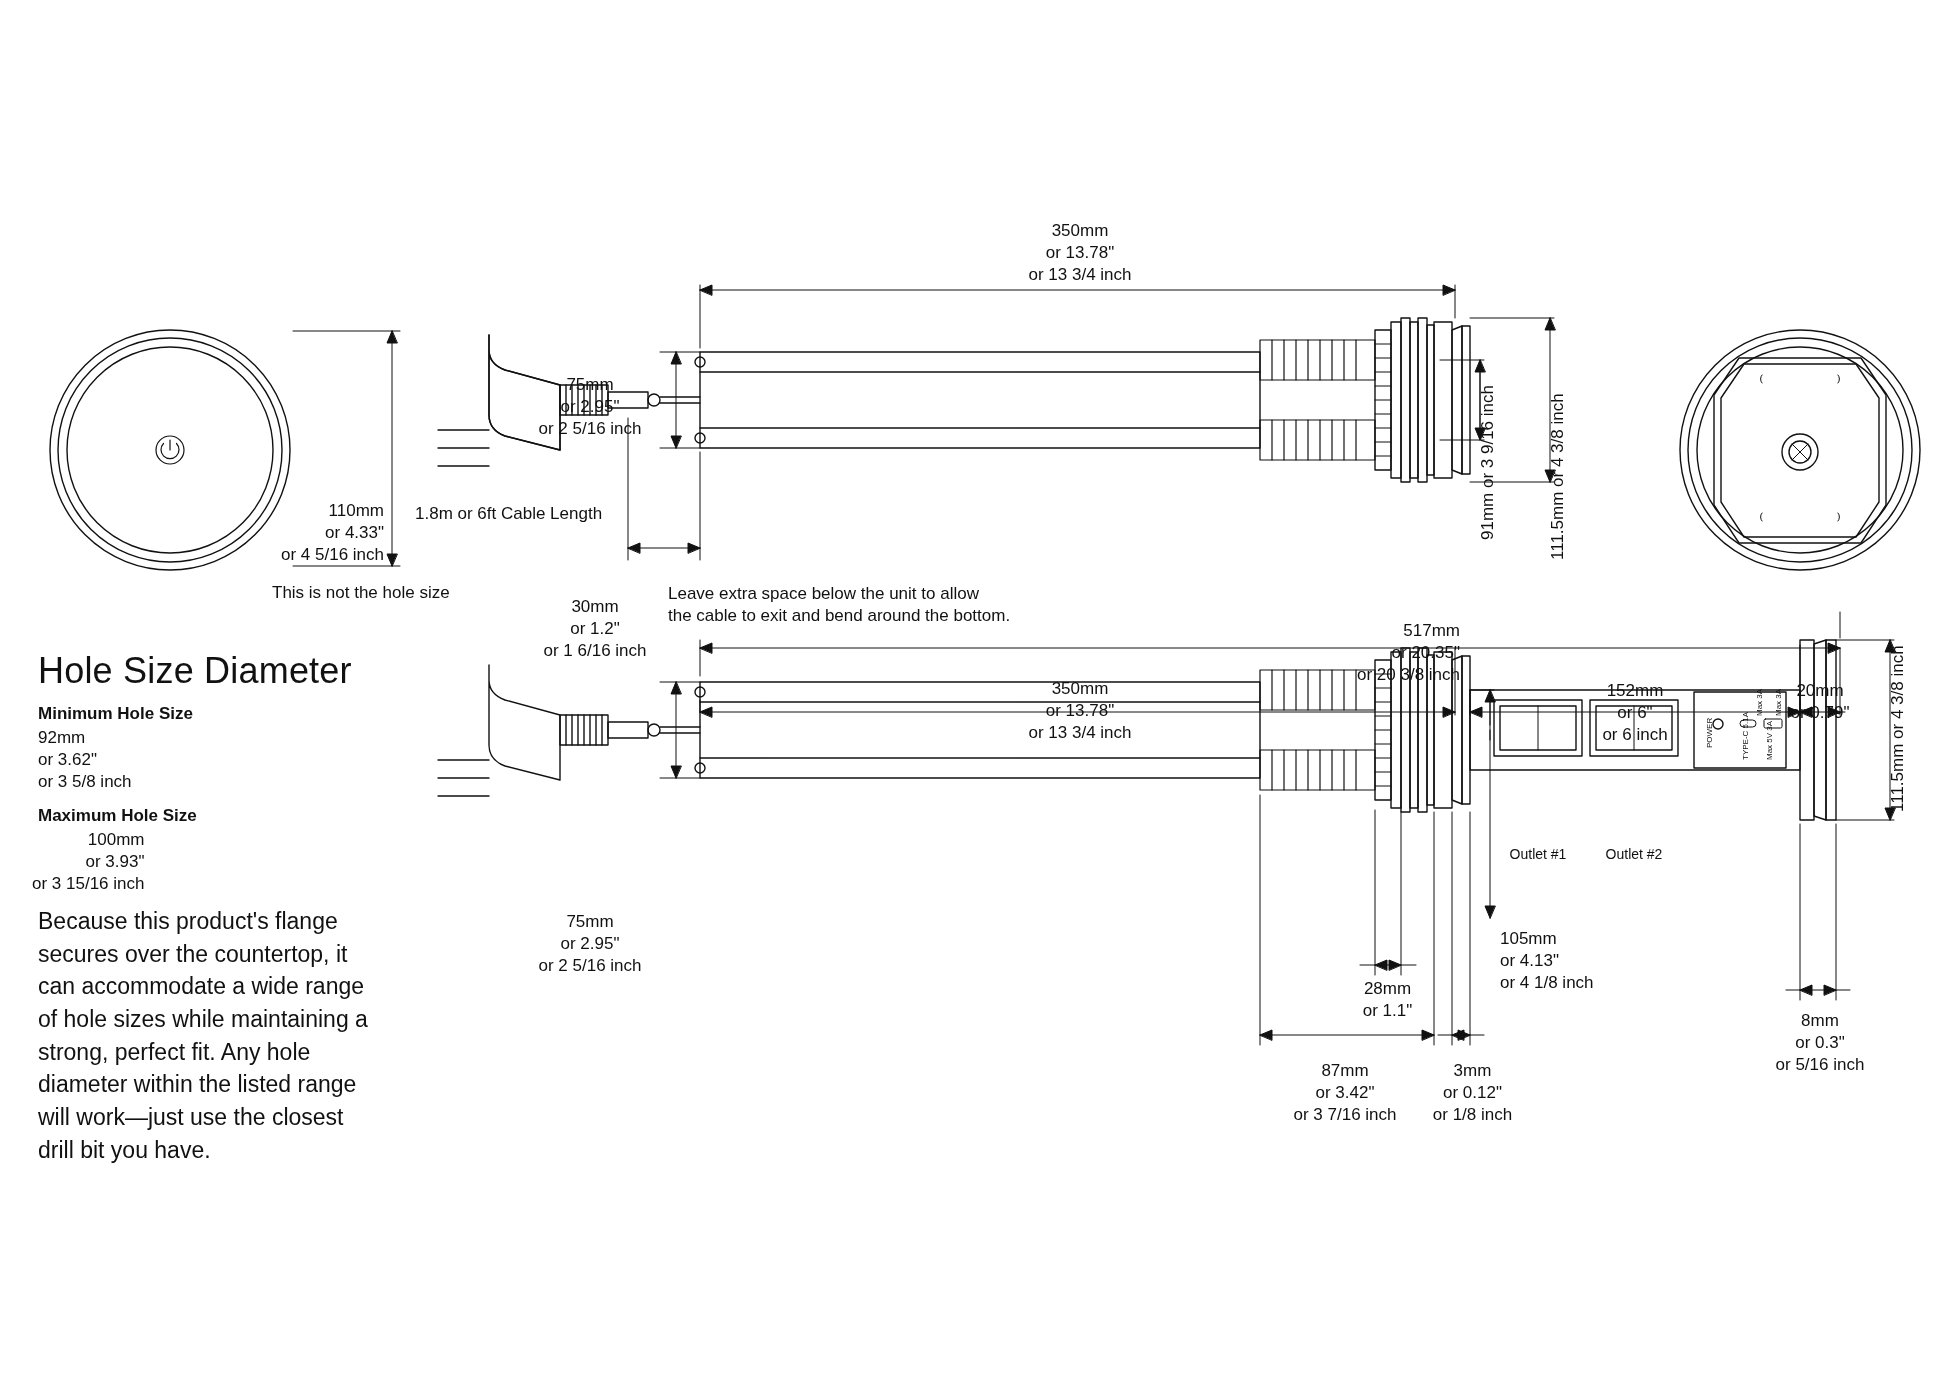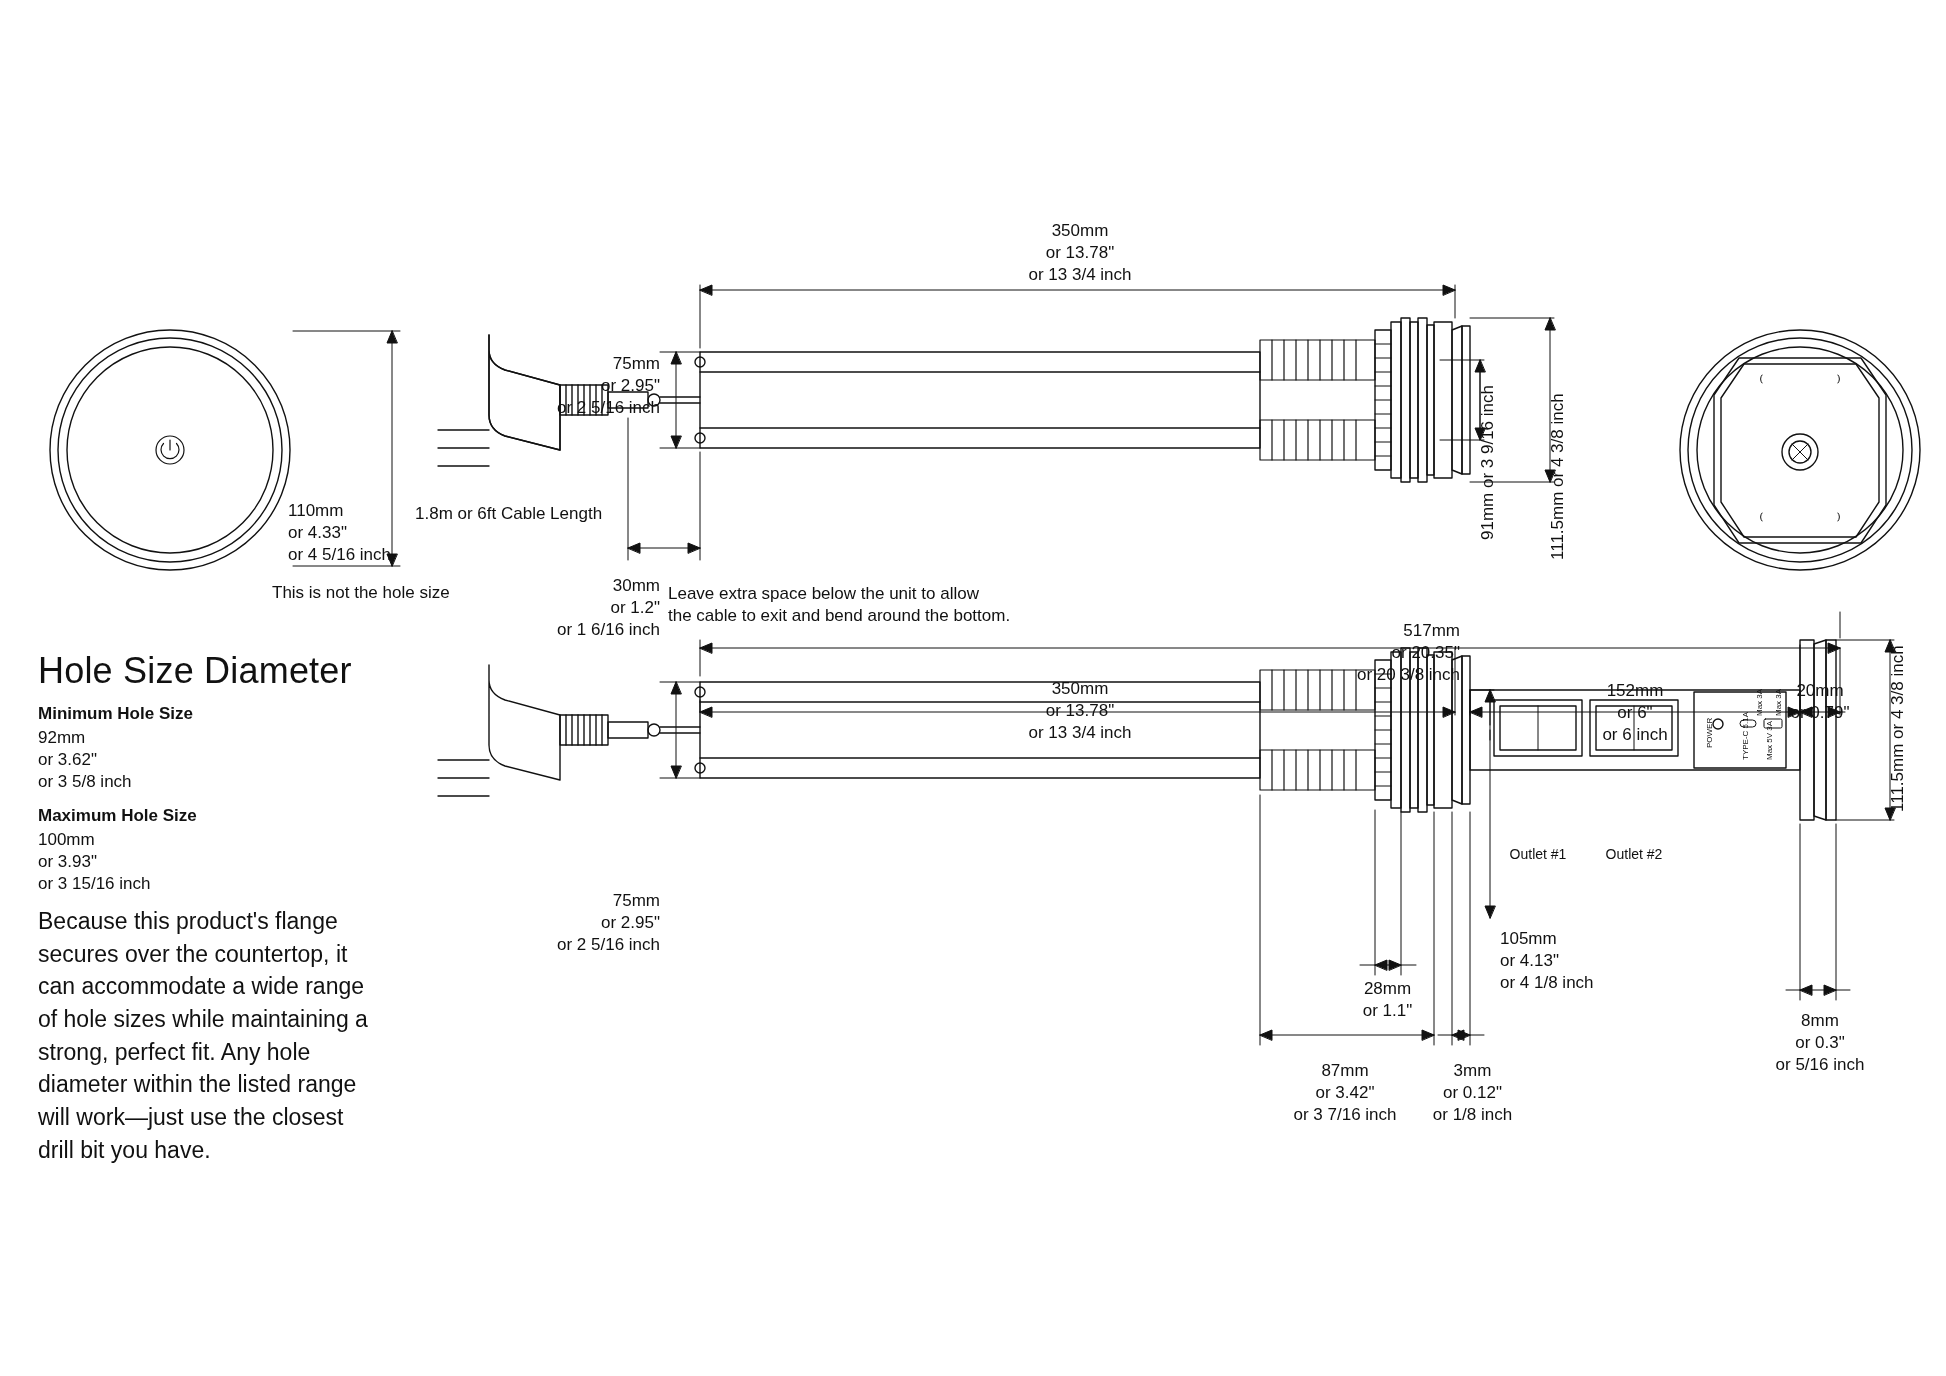--- a/index.html
+++ b/index.html
@@ -1,21 +1,21 @@
 <!DOCTYPE html>
 <html><head>
 <meta charset="utf-8">
 <style>
   html,body{margin:0;padding:0;background:#ffffff;}
   body{width:1946px;height:1376px;position:relative;overflow:hidden;
        font-family:"Liberation Sans", sans-serif;color:#111;}
   .stage{position:absolute;left:0;top:0;width:1946px;height:1376px;}
   .lbl{position:absolute;font-size:17px;line-height:1.28;color:#111;white-space:pre;}
   .lbl.c{text-align:center;}
-  .lbl.r{text-align:right;}
+  .lbl.r{text-align:center;margin-top:21px;}
   .lbl.vert{transform-origin:left top;white-space:pre;}
   .bold{font-weight:bold;}
   .title{position:absolute;font-size:36px;color:#111;letter-spacing:.2px;}
   .para{position:absolute;font-size:23px;line-height:1.42;color:#111;width:360px;}
   svg{position:absolute;left:0;top:0;}
   .outlet-txt{font-size:14px;}
   .tiny{font-size:8px;}
 </style>
 </head>
 <body>
@@ -323,28 +323,28 @@
 
   <g fill="#111" font-family="Liberation Sans, sans-serif">
     <text class="tiny" x="1712" y="748" font-size="7" transform="rotate(-90 1712 748)">POWER</text>
     <text class="tiny" x="1748" y="760" font-size="7" transform="rotate(-90 1748 760)">TYPE-C 5.1A</text>
     <text class="tiny" x="1772" y="760" font-size="7" transform="rotate(-90 1772 760)">Max 5V 3A</text>
     <text class="tiny" x="1762" y="716" font-size="7" transform="rotate(-90 1762 716)">Max 3A</text>
     <text class="tiny" x="1781" y="716" font-size="7" transform="rotate(-90 1781 716)">Max 3A</text>
   </g>
 </svg>
 
-<div class="lbl" style="left:288px;top:500px;"><span>110mm</span><br><span>or 4.33"</span><br><span>or 4 5/16 inch</span></div>
+<div class="lbl" style="left:281px;top:500px;text-align:right;"><span>110mm</span><br><span>or 4.33"</span><br><span>or 4 5/16 inch</span></div>
 <div class="lbl" style="left:272px;top:582px;">This is not the hole size</div>
 
 <div class="title" style="left:38px;top:650px;">Hole Size Diameter</div>
 <div class="lbl bold" style="left:38px;top:703px;">Minimum Hole Size</div>
 <div class="lbl" style="left:38px;top:727px;"><span>92mm</span><br><span>or 3.62"</span><br><span>or 3 5/8 inch</span></div>
 <div class="lbl bold" style="left:38px;top:805px;">Maximum Hole Size</div>
-<div class="lbl" style="left:38px;top:829px;"><span>100mm</span><br><span>or 3.93"</span><br><span>or 3 15/16 inch</span></div>
+<div class="lbl" style="left:32px;top:829px;text-align:right;"><span>100mm</span><br><span>or 3.93"</span><br><span>or 3 15/16 inch</span></div>
 <div class="para" style="left:38px;top:905px;width:340px;">Because this product's flange secures over the countertop, it can accommodate a wide range of hole sizes while maintaining a strong, perfect fit. Any hole diameter within the listed range will work—just use the closest drill bit you have.</div>
 
 <div class="lbl c" style="left:960px;top:220px;width:240px;"><span>350mm</span><br><span>or 13.78"</span><br><span>or 13 3/4 inch</span></div>
 
 <div class="lbl r" style="left:520px;top:353px;width:140px;"><span>75mm</span><br><span>or 2.95"</span><br><span>or 2 5/16 inch</span></div>
 
 <div class="lbl" style="left:415px;top:503px;">1.8m or 6ft Cable Length</div>
 
 <div class="lbl r" style="left:530px;top:575px;width:130px;"><span>30mm</span><br><span>or 1.2"</span><br><span>or 1 6/16 inch</span></div>
 

